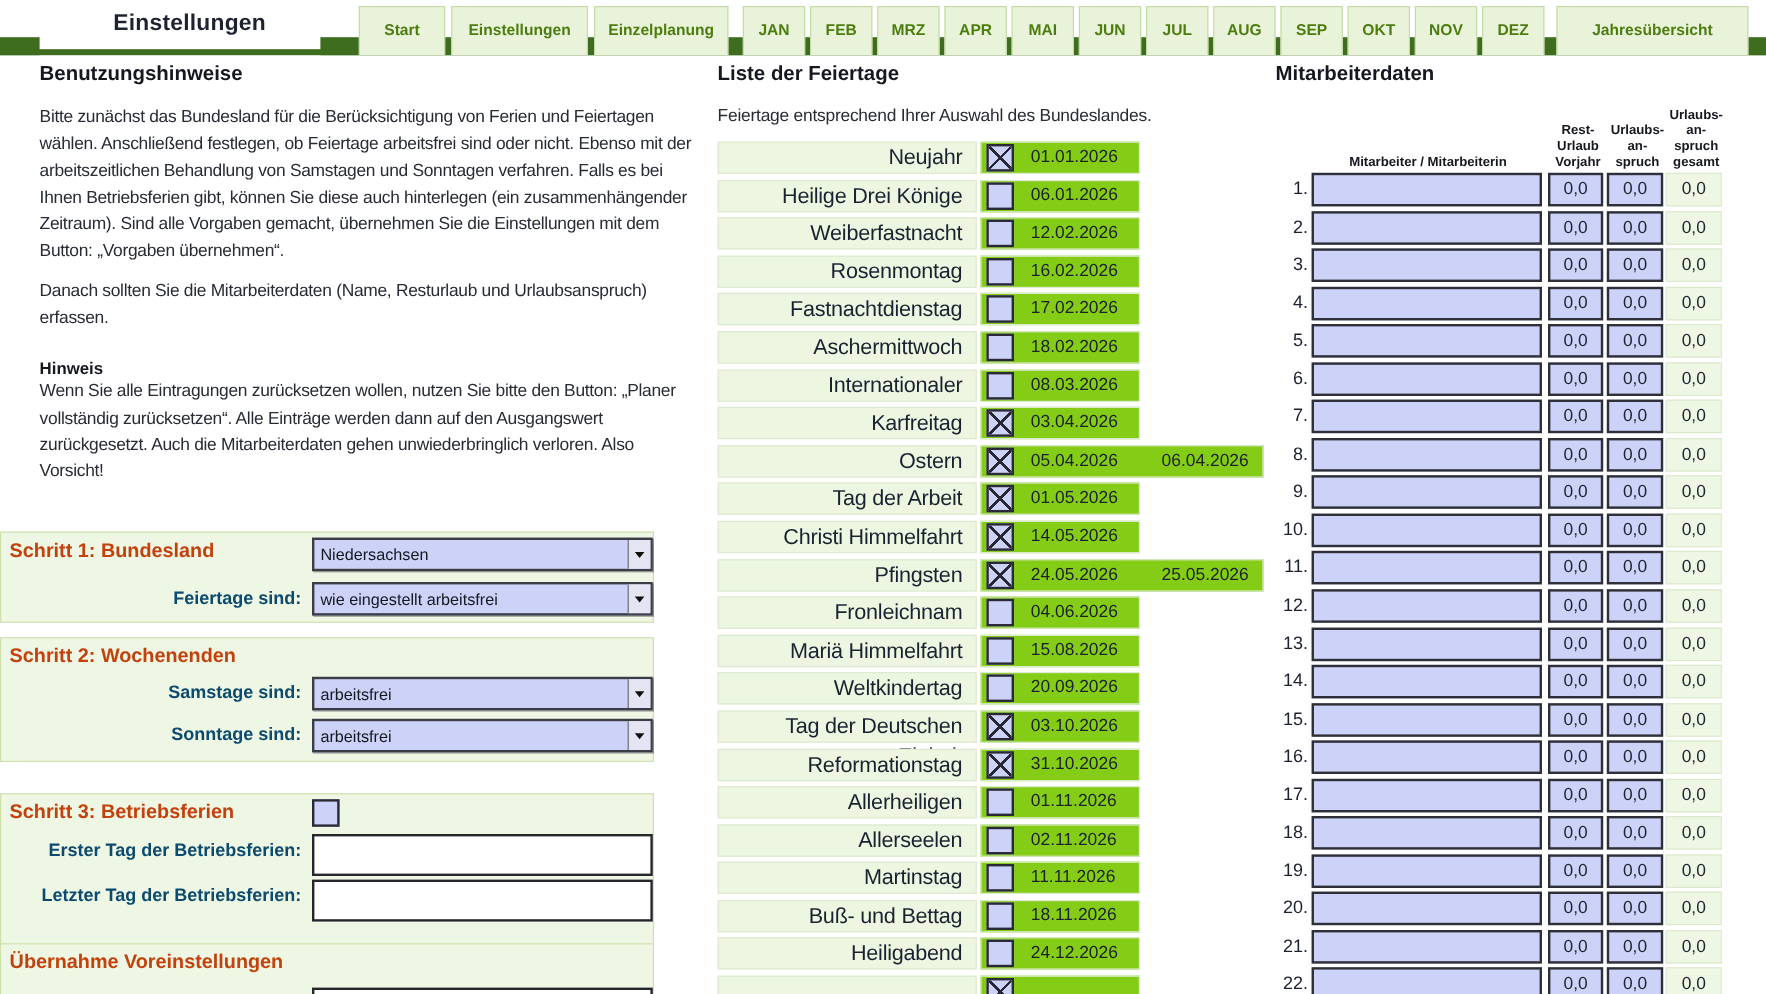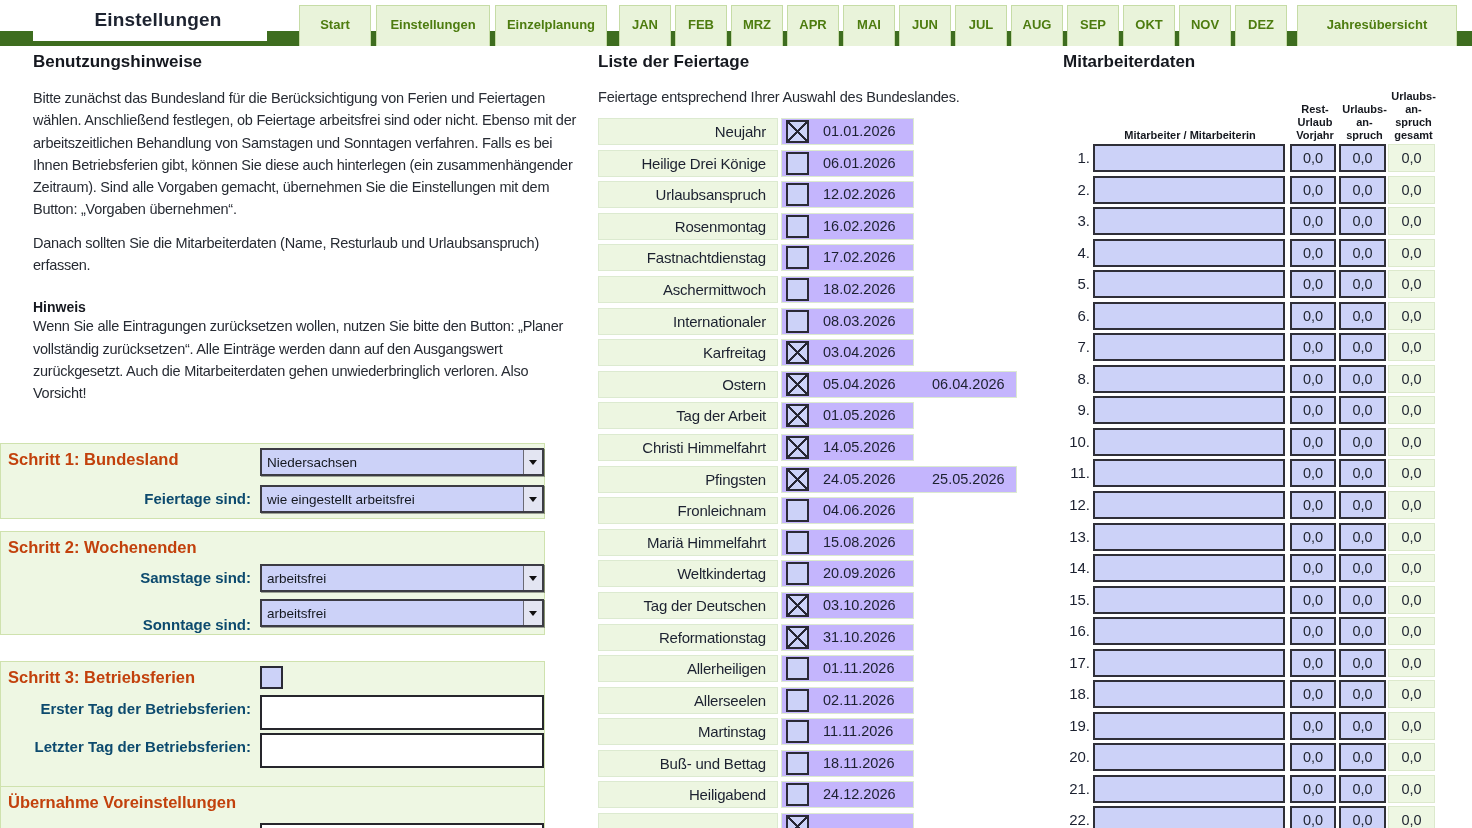--- a/index.html
+++ b/index.html
@@ -45,23 +45,23 @@
   .cb { width:23px; height:23px; background:#ccd2f8; border:2px solid #2a2a36; }
   .cb.checked { background-image:
       linear-gradient(to top right, transparent calc(50% - 1.1px), #262634 calc(50% - 1.1px), #262634 calc(50% + 1.1px), transparent calc(50% + 1.1px)),
       linear-gradient(to bottom right, transparent calc(50% - 1.1px), #262634 calc(50% - 1.1px), #262634 calc(50% + 1.1px), transparent calc(50% + 1.1px)); }
 
   
   .col-mid { position:absolute; left:598px; top:52px; width:470px; }
   #holiday-subtitle { margin-top:17px; font-size:14.5px; letter-spacing:-0.2px; color:#272b33; }
   .holiday-rows { margin-top:13px; }
   .holiday-row { display:flex; height:27px; margin-bottom:4.6px; }
-  .hname { width:180px; background:#edf6e1; border:1px solid #dcead0; text-align:right;
-    padding-right:11px; font-size:15px; line-height:25px; color:#1c2130; letter-spacing:-0.2px;padding-left:24px; }
-  .hdate { position:relative; margin-left:3px; width:133px; background:#c4b5fd; border:1px solid #dcead0; }
+  .hname { width:216px; background:#edf6e1; border:1px solid #dcead0; text-align:right;
+    padding-right:11px; font-size:18px; line-height:25px; color:#1c2130; letter-spacing:-0.2px;padding-left:24px; }
+  .hdate { position:relative; margin-left:3px; width:133px; background:#84cc16; border:1px solid #dcead0; }
   .hdate.wide { width:236px; }
   .hdate .cb { position:absolute; left:4px; top:1px; }
   .hdate .d1 { position:absolute; left:41px; top:0; font-size:14.5px; line-height:25px; color:#1c2130; }
   .hdate .d2 { position:absolute; left:150px; top:0; font-size:14.5px; line-height:25px; color:#1c2130; }
 
   
   .col-right { position:absolute; left:1063px; top:52px; width:400px; }
   .emp-headers { position:relative; height:72px; }
   .hdr { position:absolute; font-size:11px; font-weight:bold; line-height:13px; text-align:center;
     color:#15181f; white-space:pre-line; }
@@ -133,21 +133,21 @@
 
 <div class="green-box" style="top:531px; height:104px;">
   <div class="box-title">Schritt 2: Wochenenden</div>
   <div class="ctl-label" style="left:0; top:37px;">Samstage sind:</div>
   <div class="dropdown" style="top:32px;">
     <span class="dd-text">arbeitsfrei</span>
     <span class="dd-btn">
         <span class="dd-arrow"></span>
       </span>
   </div>
-  <div class="ctl-label" style="left:0; top:84px;">Sonntage sind:</div>
+  <div class="ctl-label" style="left:0; top:72px;">Sonntage sind:</div>
   <div class="dropdown" style="top:67px;">
     <span class="dd-text">arbeitsfrei</span>
     <span class="dd-btn">
         <span class="dd-arrow"></span>
       </span>
   </div>
 </div>
 
 <div class="green-box" style="top:661px; height:134px;">
   <div class="box-title">Schritt 3: Betriebsferien</div>
@@ -179,21 +179,21 @@
   <div class="holiday-row">
     <div class="hname">Heilige Drei Könige</div>
     <div class="hdate">
       <div class="cb"></div>
       <span class="d1">06.01.2026</span>
       <span class="d2"></span>
     </div>
   </div>
 
   <div class="holiday-row">
-    <div class="hname">Urlaubsanspruch</div>
+    <div class="hname">Weiberfastnacht</div>
     <div class="hdate">
       <div class="cb"></div>
       <span class="d1">12.02.2026</span>
       <span class="d2"></span>
     </div>
   </div>
 
   <div class="holiday-row">
     <div class="hname">Rosenmontag</div>
     <div class="hdate">

